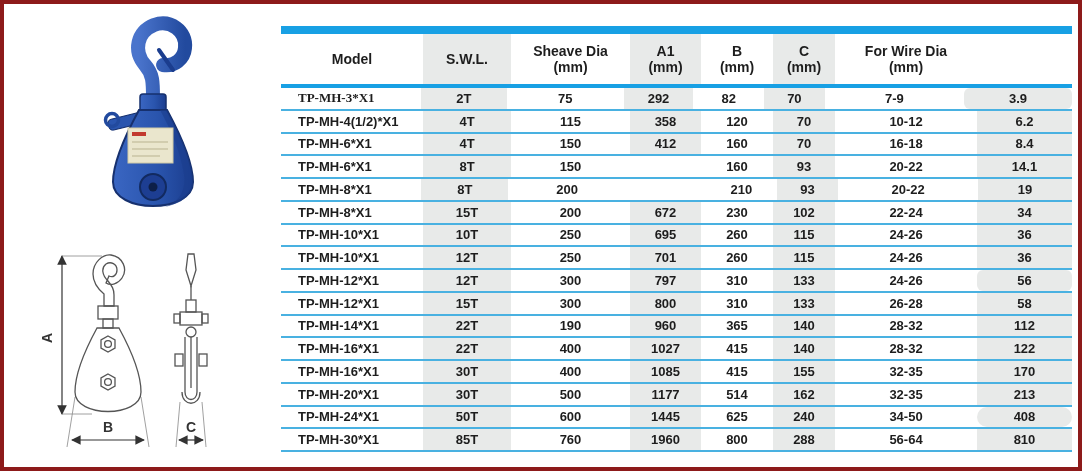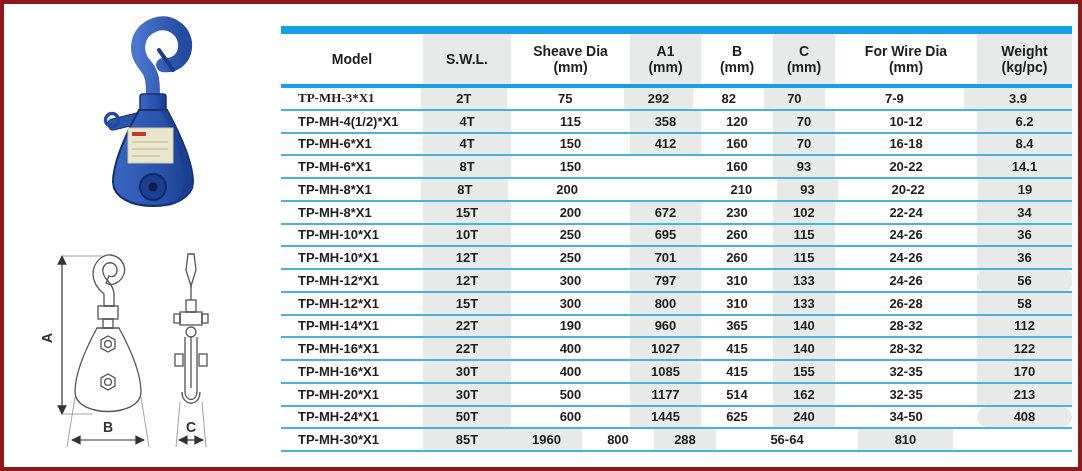--- a/index.html
+++ b/index.html
@@ -158,35 +158,31 @@
           <div>(mm)</div>
         </div>
         <div class="hcell shade" style="width: 62px;">
           <div>C</div>
           <div>(mm)</div>
         </div>
         <div class="hcell" style="width: 142px;">
           <div>For Wire Dia</div>
           <div>(mm)</div>
         </div>
-        <div class="hcell shade" style="width: 95px;">
-          <div>Weight</div>
-          <div>(kg/pc)</div>
-        </div>
       </div>
     <div class="tbody" id="tbody">
         <div class="trow">
           <div class="tcell model" style="width: 142px; font-family: Liberation Serif, serif;">TP-MH-3*X1</div>
           <div class="tcell shade" style="width: 88px;">2T</div>
           <div class="tcell" style="width: 119px;">75</div>
           <div class="tcell shade" style="width: 71px;">292</div>
           <div class="tcell" style="width: 72px;">82</div>
           <div class="tcell shade" style="width: 62px;">70</div>
           <div class="tcell" style="width: 142px;">7-9</div>
-          <div class="tcell shade" style="width: 110px;">3.9</div>
+          <div class="tcell shade" style="width: 110px; border-radius: 6px;">3.9</div>
         </div>
         <div class="trow">
           <div class="tcell model" style="width: 142px;">TP-MH-4(1/2)*X1</div>
           <div class="tcell shade" style="width: 88px;">4T</div>
           <div class="tcell" style="width: 119px;">115</div>
           <div class="tcell shade" style="width: 71px;">358</div>
           <div class="tcell" style="width: 72px;">120</div>
           <div class="tcell shade" style="width: 62px;">70</div>
           <div class="tcell" style="width: 142px;">10-12</div>
           <div class="tcell shade" style="width: 95px;">6.2</div>
@@ -317,20 +313,21 @@
           <div class="tcell" style="width: 119px;">600</div>
           <div class="tcell shade" style="width: 71px;">1445</div>
           <div class="tcell" style="width: 72px;">625</div>
           <div class="tcell shade" style="width: 62px;">240</div>
           <div class="tcell" style="width: 142px;">34-50</div>
           <div class="tcell shade" style="width: 95px; border-radius: 10px;">408</div>
         </div>
         <div class="trow">
           <div class="tcell model" style="width: 142px;">TP-MH-30*X1</div>
           <div class="tcell shade" style="width: 88px;">85T</div>
+          <div class="tcell" style="width: 119px;">760</div>
           <div class="tcell shade" style="width: 71px;">1960</div>
           <div class="tcell" style="width: 72px;">800</div>
           <div class="tcell shade" style="width: 62px;">288</div>
           <div class="tcell" style="width: 142px;">56-64</div>
           <div class="tcell shade" style="width: 95px;">810</div>
         </div>
       </div>
   </div>
 
 </div>

